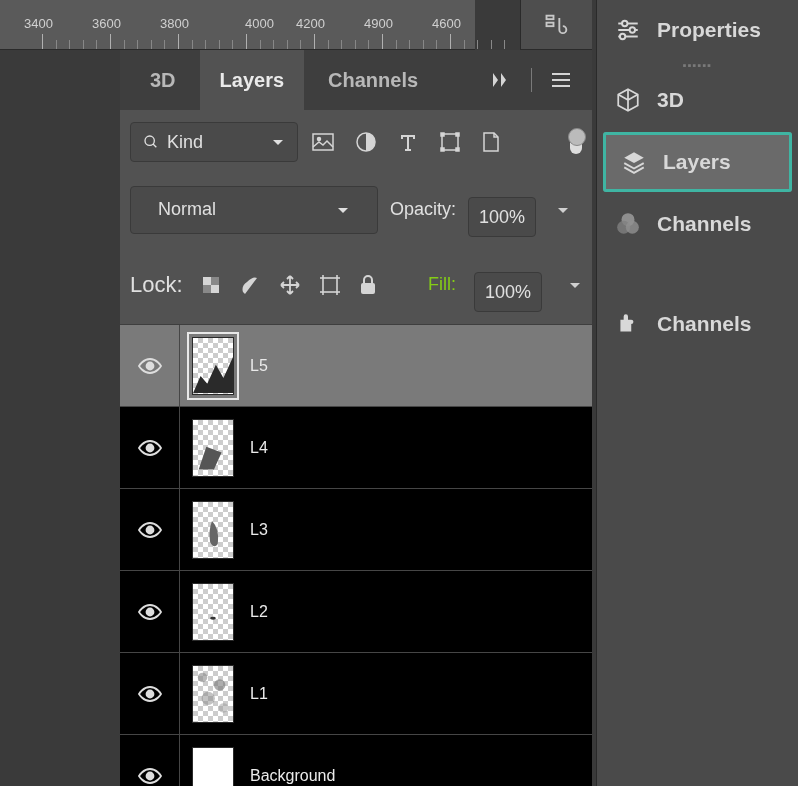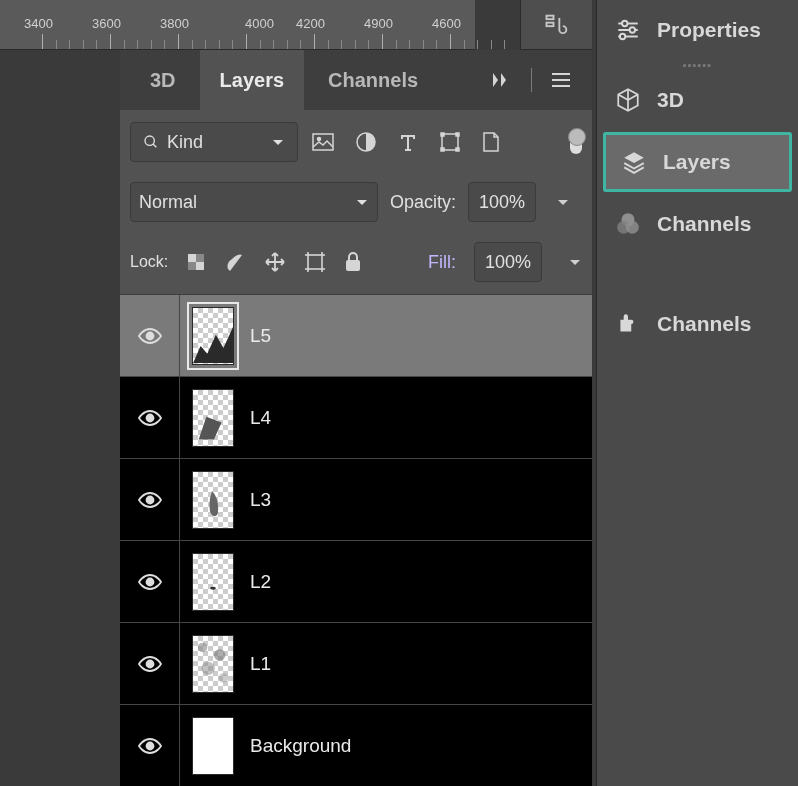--- a/index.html
+++ b/index.html
@@ -151,22 +151,22 @@
       display: flex;
       align-items: center;
       padding: 8px 10px;
       gap: 12px;
       background: #525252;
     }
     .blend-dropdown {
       display: flex;
       align-items: center;
       width: 248px;
-      height: 40px;
-      padding: 0 8px;
+      height: 48px;
+      padding: 0 27px;
       border: 1px solid #3a3a3a;
       border-radius: 4px;
       background: #4a4a4a;
       color: #e0e0e0;
       font-size: 18px;
       font-weight: 500;
       cursor: pointer;
     }
     .blend-dropdown .chev {
       margin-left: auto;
@@ -180,41 +180,42 @@
       display: flex;
       align-items: center;
       height: 40px;
       padding: 0 10px;
       border: 1px solid #3a3a3a;
       border-radius: 4px;
       background: #4a4a4a;
       color: #e0e0e0;
       font-size: 18px;
       font-weight: 500;
+      margin-top: 15px;
     }
     .mini-chev {
       margin-left: 8px;
       cursor: pointer;
     }
     
     .lock-row {
       display: flex;
       align-items: center;
       padding: 12px 10px;
       gap: 18px;
       background: #525252;
       border-bottom: 1px solid #3e3e3e;
     }
     .lock-label {
       color: #e0e0e0;
-      font-size: 16px;
+      font-size: 22px;
       font-weight: 500;
     }
     .fill-label {
-      color: #c4b5fd;
+      color: #84cc16;
       font-size: 18px;
       font-weight: 500;
       margin-left: auto;
     }
     
     .layer-list {
       flex: 1;
       overflow-y: auto;
     }
     .layer-row {
@@ -251,21 +252,21 @@
     }
     .layer-thumb.white {
       background: #fff;
     }
     .thumb-content {
       position: absolute;
       inset: 0;
     }
     .layer-name {
       color: #eaeaea;
-      font-size: 19px;
+      font-size: 16px;
       font-weight: 500;
       margin-left: 6px;
     }
     
     
     .right-sidebar {
       position: absolute;
       top: 0;
       left: 596px;
       right: 0;

